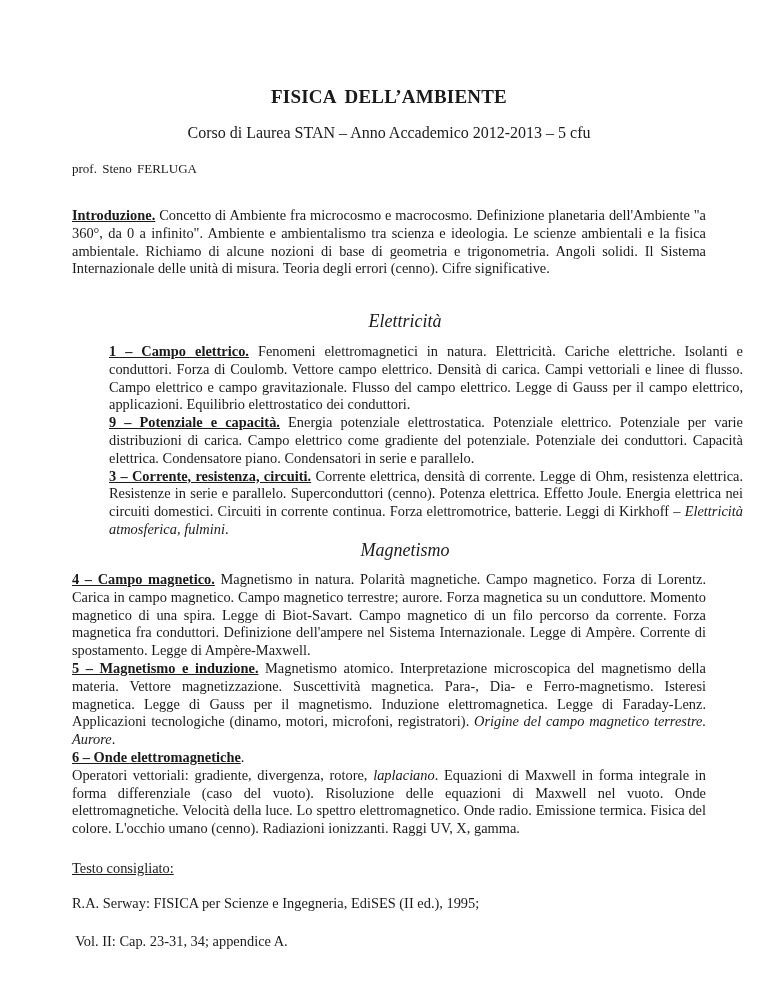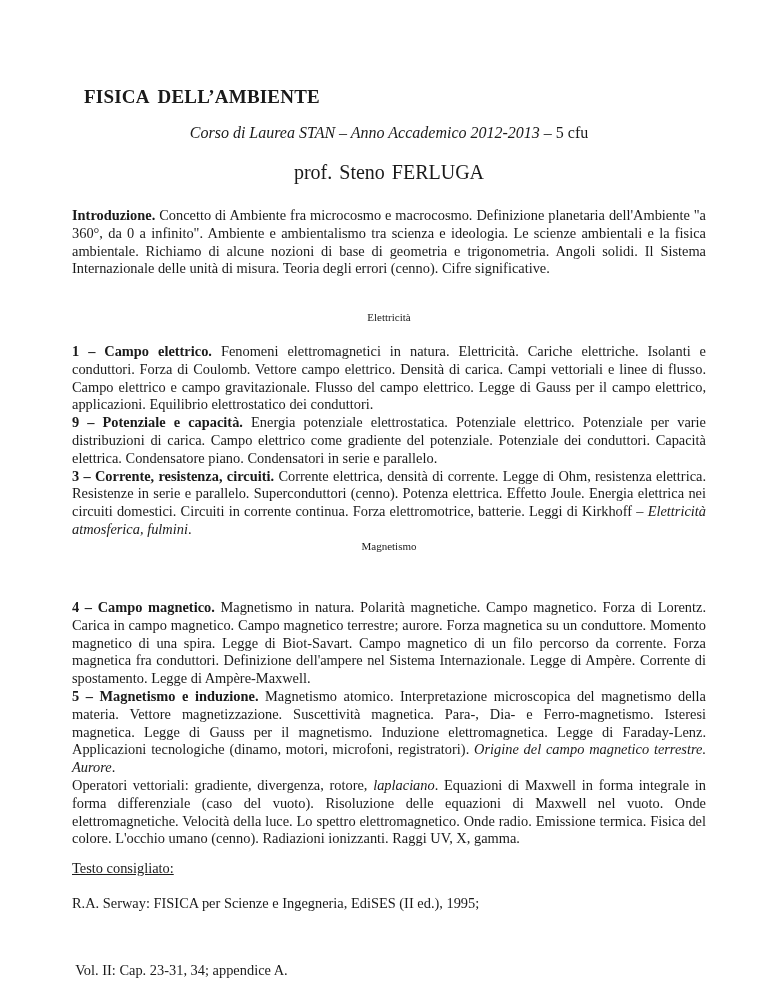--- a/index.html
+++ b/index.html
@@ -16,59 +16,61 @@
       color: #1a1a1a;
     }
     .page {
       position: absolute;
       left: 72px;
       top: 0;
       width: 634px;
     }
     .title {
       position: absolute;
-      left: 12px; width: 634px;
+      left: 0; width: 634px;
       top: 86px;
+      text-align: center;
       font-weight: bold;
       font-size: 19px;
       letter-spacing: 0.2px;
       word-spacing: 4px;
     }
     .subtitle {
       position: absolute;
       left: 0; width: 634px;
       top: 124px;
       text-align: center;
       font-size: 16px;
     }
-    .subtitle .it { font-style: italic; }
+    .subtitle .it { }
     .prof {
       position: absolute;
       left: 0; width: 634px;
       top: 161px;
-      text-align: center;
-      font-size: 20px;
+      text-align: left;
+      font-size: 13px;
       word-spacing: 2px;
     }
     .para {
       position: absolute;
       left: 0;
       width: 634px;
       font-size: 14.4px;
       line-height: 17.8px;
       text-align: justify;
     }
-    .para b { font-weight: bold; }
+    .para b { font-weight: bold; text-decoration: underline; }
     .para i { font-style: italic; }
     .para .blk { display: block; text-align: justify; text-align-last: left; }
     .section-heading {
       position: absolute;
-      left: 0; width: 634px;
+      left: 16px; width: 634px;
       text-align: center;
-      font-size: 11px;
+      font-style: italic;
+      font-size: 18px;
     }
     .plain {
       position: absolute;
       left: 0;
       font-size: 14.4px;
       line-height: 17.8px;
       white-space: nowrap;
     }
   </style>
 </head>
@@ -83,31 +85,32 @@
   </div>
 
   <div class="prof">prof. Steno  FERLUGA</div>
 
   <div class="para" style="top:207px;">
     <b>Introduzione.</b><span> Concetto di Ambiente fra microcosmo e macrocosmo. Definizione planetaria dell'Ambiente "a 360°, da 0 a infinito". Ambiente e ambientalismo tra scienza e ideologia. Le scienze ambientali e la fisica ambientale. Richiamo di alcune nozioni di base di geometria e trigonometria. Angoli solidi. Il Sistema Internazionale delle unità di misura. Teoria degli errori (cenno). Cifre significative.</span>
   </div>
 
   <div class="section-heading" style="top:311px;">Elettricità</div>
 
-  <div class="para" style="top:343px;">
+  <div class="para" style="top:343px;margin-left:37px;">
     <span class="blk"><b>1 – Campo elettrico.</b><span> Fenomeni elettromagnetici in natura. Elettricità. Cariche elettriche. Isolanti e conduttori. Forza di Coulomb. Vettore campo elettrico. Densità di carica. Campi vettoriali e linee di flusso.  Campo elettrico e campo gravitazionale. Flusso del campo elettrico. Legge di Gauss per il campo elettrico, applicazioni. Equilibrio elettrostatico dei conduttori.</span></span>
     <span class="blk"><b>9 – Potenziale e capacità.</b><span> Energia potenziale elettrostatica. Potenziale elettrico. Potenziale per varie distribuzioni di carica. Campo elettrico come gradiente del potenziale. Potenziale dei conduttori. Capacità elettrica. Condensatore piano. Condensatori in serie e parallelo.</span></span>
     <span class="blk"><b>3 – Corrente, resistenza, circuiti.</b><span> Corrente elettrica, densità di corrente.  Legge di Ohm, resistenza elettrica. Resistenze in serie e parallelo. Superconduttori (cenno). Potenza elettrica. Effetto Joule. Energia elettrica nei circuiti domestici. Circuiti in corrente continua. Forza elettromotrice, batterie. Leggi di Kirkhoff – </span><i>Elettricità atmosferica, fulmini</i><span>.</span></span>
   </div>
 
   <div class="section-heading" style="top:540px;">Magnetismo</div>
 
-  <div class="para" style="top:599px;">
+  <div class="para" style="top:571px;">
     <span class="blk"><b>4 – Campo magnetico.</b><span> Magnetismo in natura. Polarità magnetiche. Campo magnetico. Forza di Lorentz. Carica in campo magnetico. Campo magnetico terrestre; aurore. Forza magnetica su un conduttore. Momento magnetico di una spira. Legge di Biot-Savart. Campo magnetico di un filo percorso da corrente. Forza magnetica fra conduttori. Definizione dell'ampere nel Sistema Internazionale. Legge di Ampère. Corrente di spostamento. Legge di Ampère-Maxwell.</span></span>
     <span class="blk"><b>5 – Magnetismo e induzione.</b><span> Magnetismo atomico. Interpretazione microscopica del magnetismo della materia. Vettore magnetizzazione. Suscettività magnetica. Para-, Dia- e Ferro-magnetismo. Isteresi magnetica. Legge di Gauss per il magnetismo. Induzione elettromagnetica. Legge di Faraday-Lenz. Applicazioni tecnologiche (dinamo, motori, microfoni, registratori). </span><i>Origine del campo magnetico terrestre</i><i>. </i><i>Aurore</i><span>.</span></span>
+    <span class="blk"><b>6 – Onde elettromagnetiche</b><span>.</span></span>
     <span class="blk"><span>Operatori vettoriali: gradiente, divergenza, rotore, </span><i>laplaciano</i><span>. Equazioni di Maxwell in forma integrale in forma differenziale (caso del vuoto). Risoluzione delle equazioni di Maxwell nel vuoto. Onde elettromagnetiche. Velocità della luce. Lo spettro elettromagnetico. Onde radio. Emissione termica. Fisica del colore. L'occhio umano (cenno). Radiazioni ionizzanti. Raggi UV, X, gamma.</span></span>
   </div>
 
   <div class="plain" style="top:860px;text-decoration:underline;">Testo consigliato:</div>
   <div class="plain" style="top:895px;">R.A. Serway:  FISICA  per Scienze e Ingegneria,  EdiSES (II ed.), 1995;</div>
-  <div class="plain" style="top:962px; white-space: pre;"> Vol. II: Cap. 23-31, 34; appendice A.</div>
+  <div class="plain" style="top:933px; white-space: pre;"> Vol. II: Cap. 23-31, 34; appendice A.</div>
 
 </div>
 
 </body></html>

